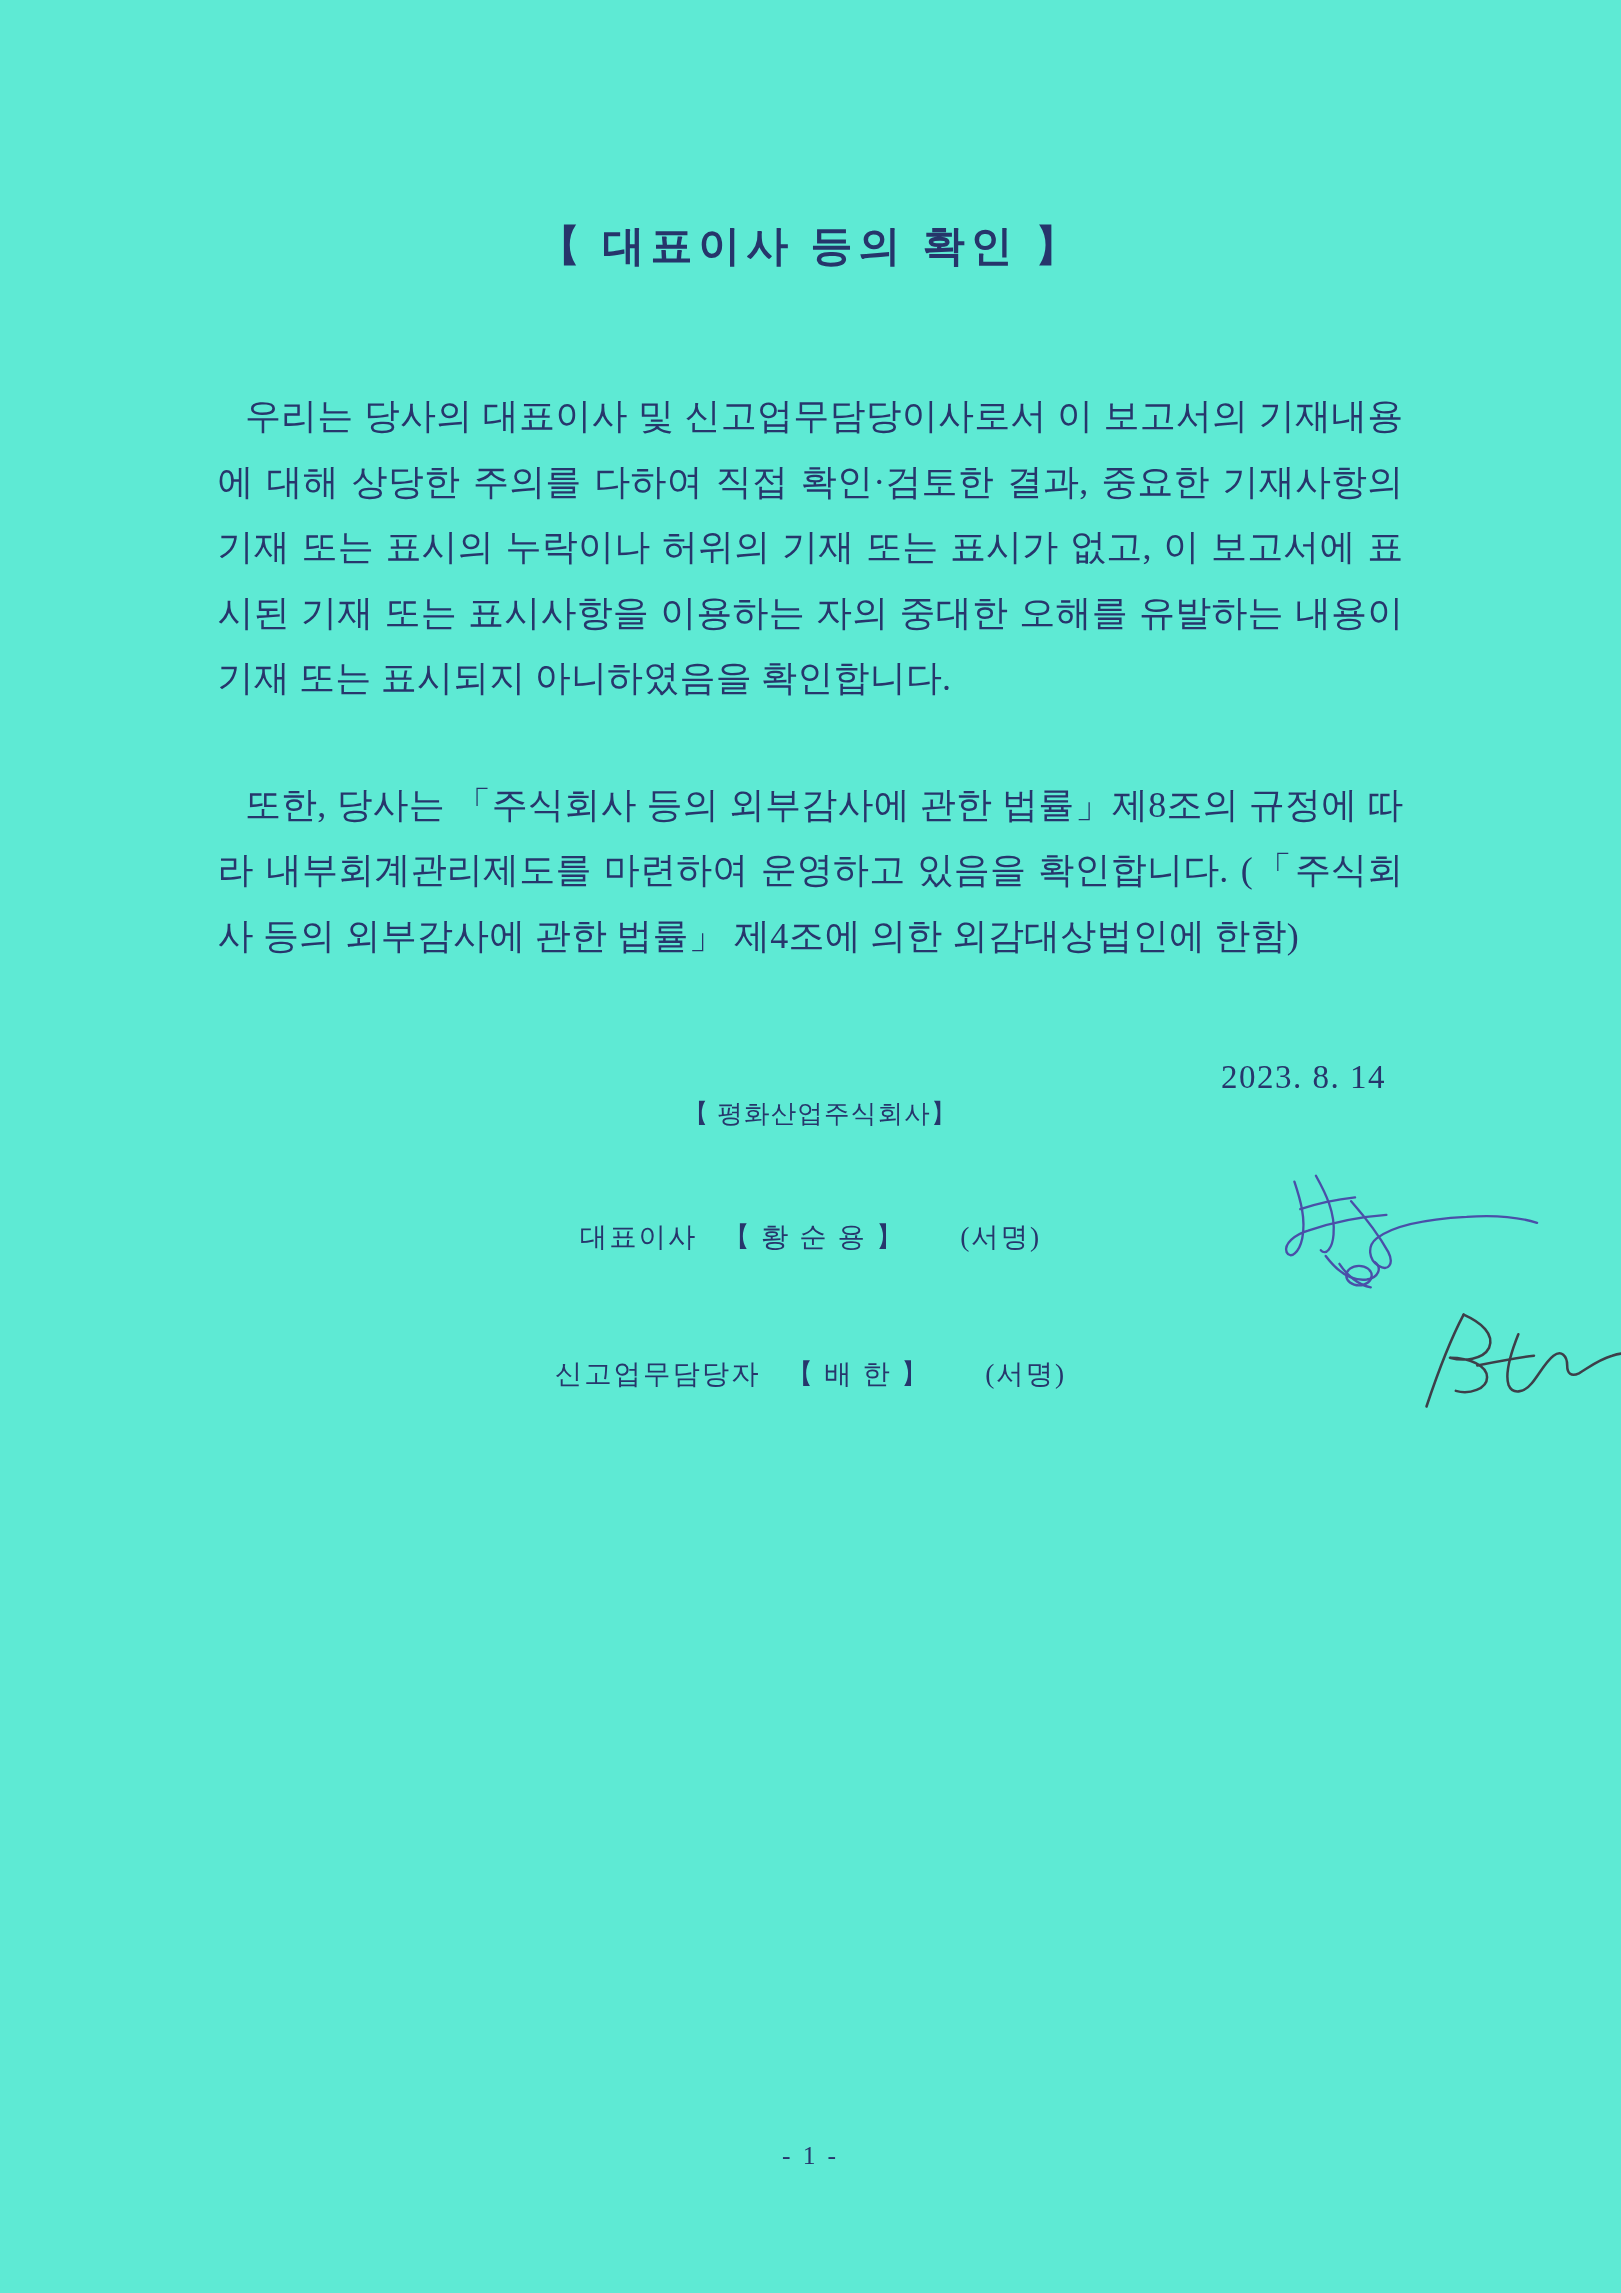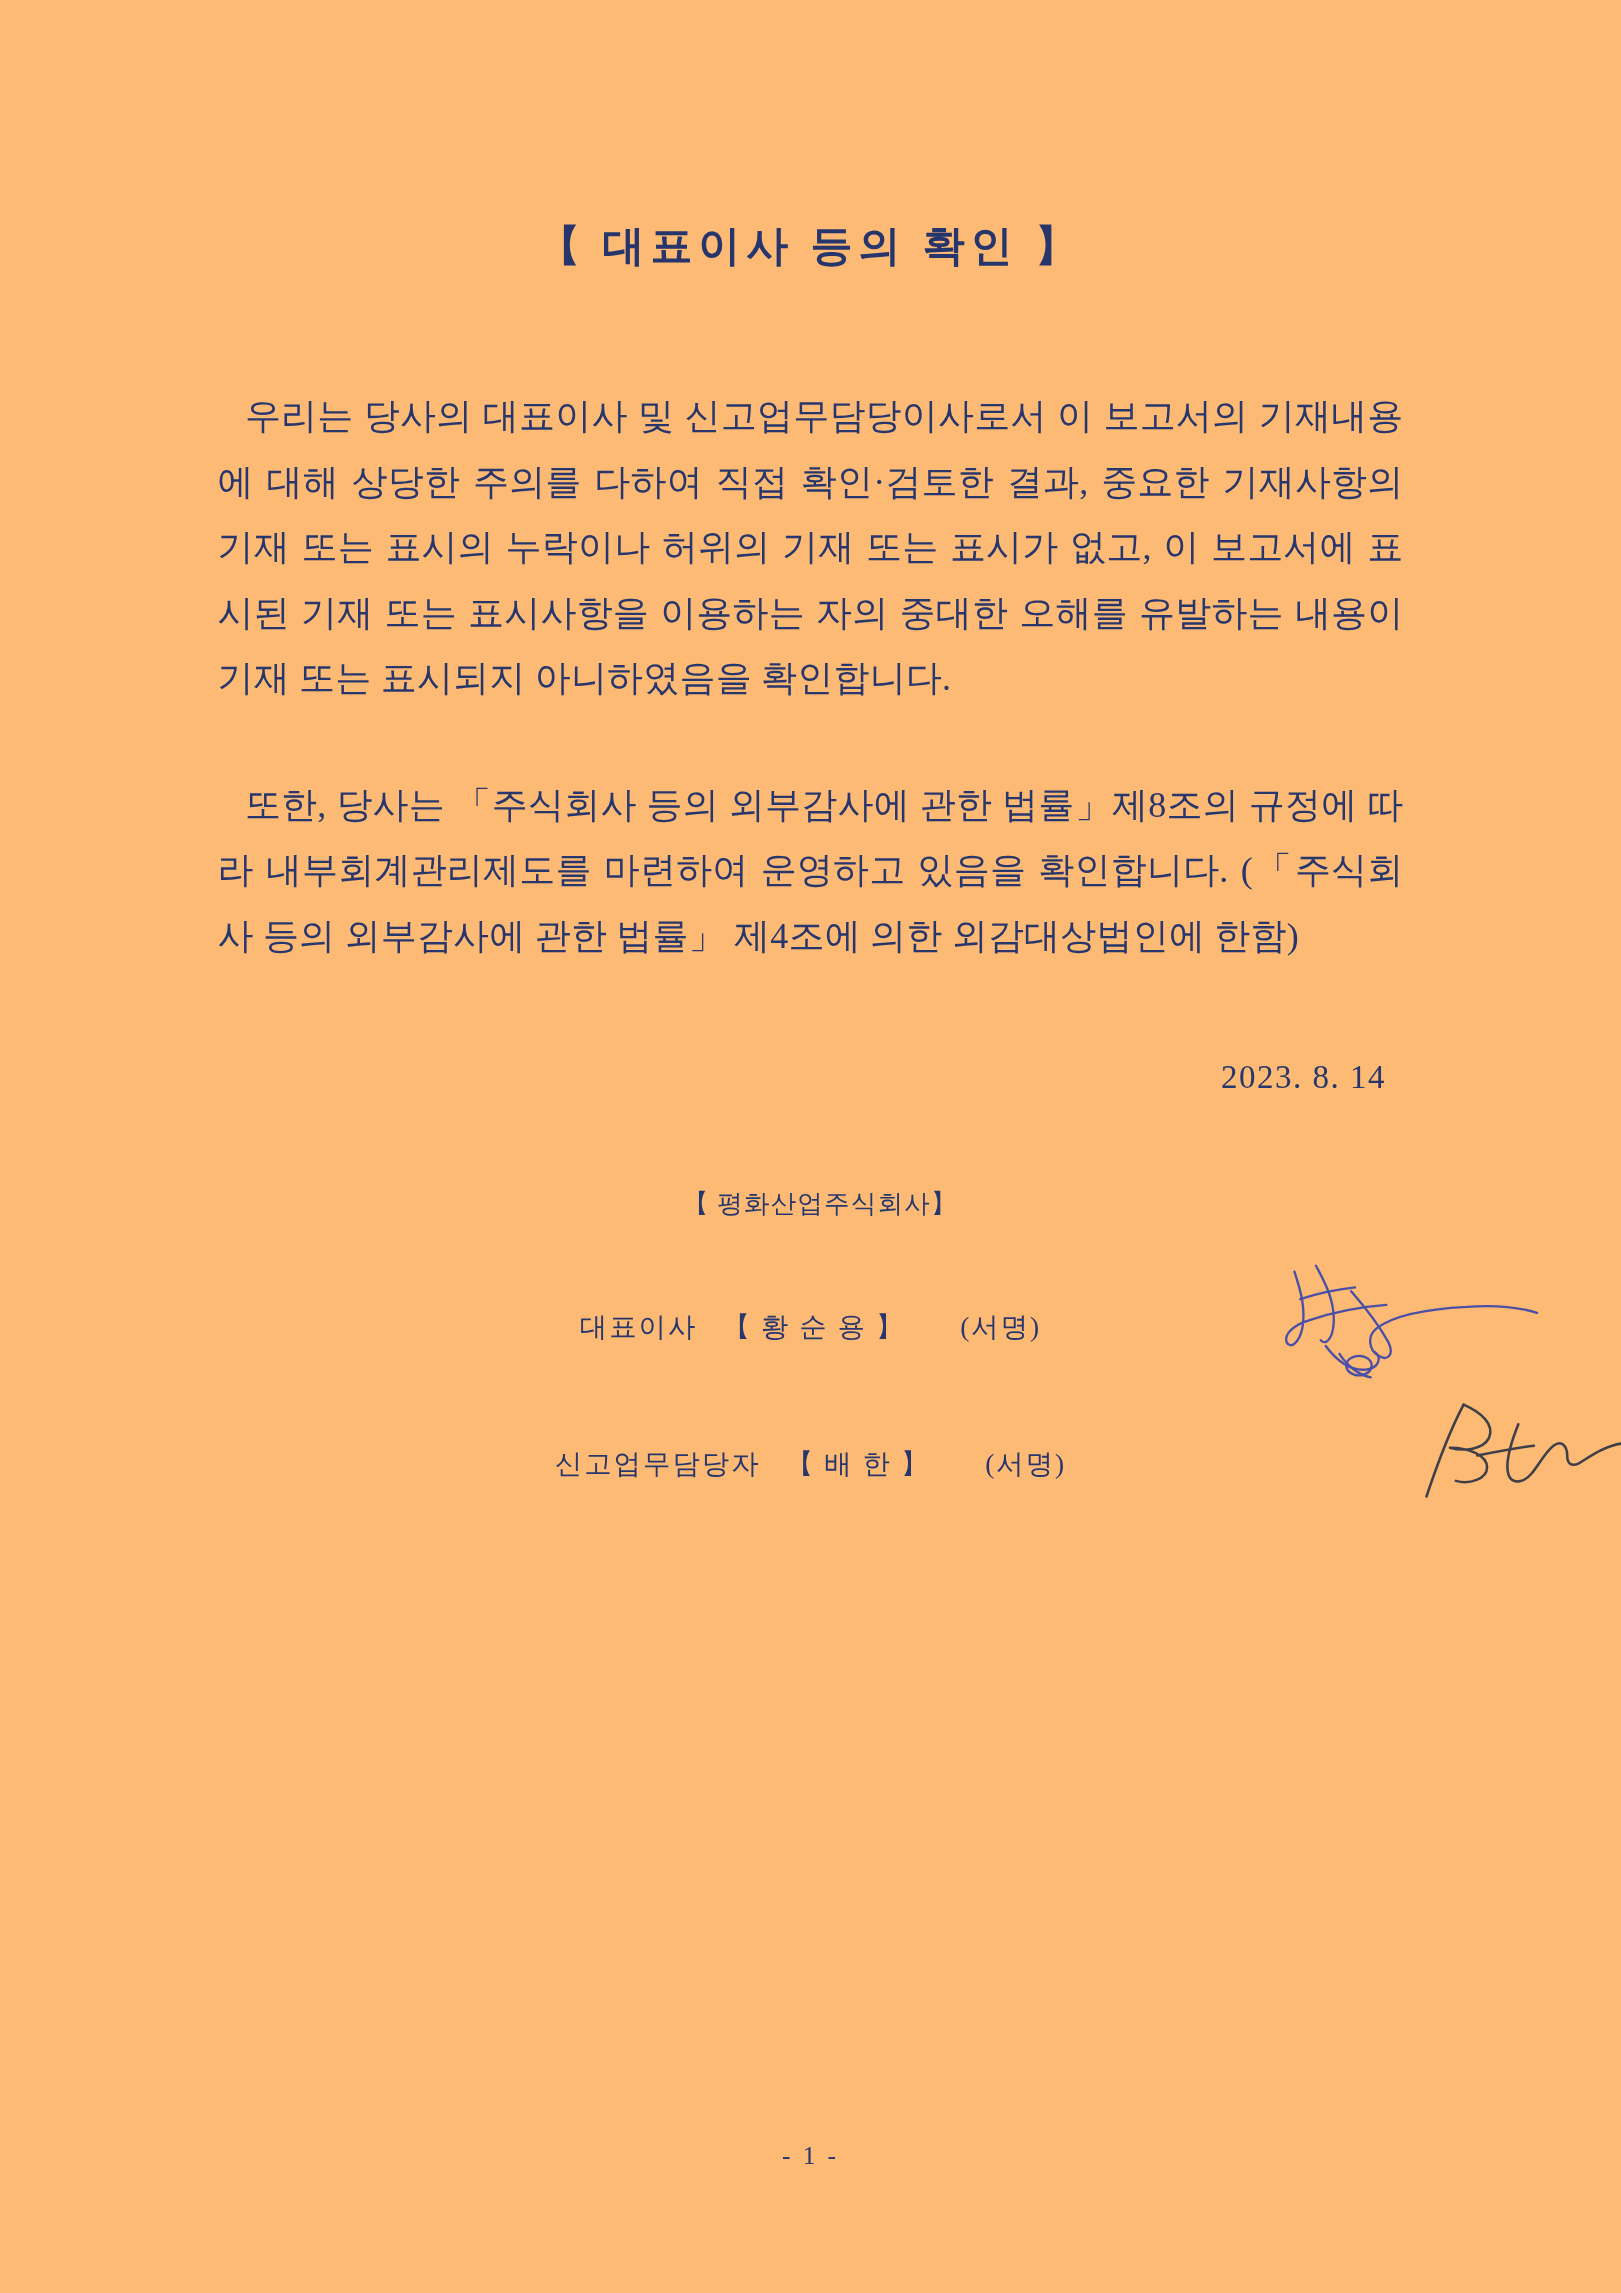--- a/index.html
+++ b/index.html
@@ -9,21 +9,21 @@
   }
   body {
     font-family: "Liberation Serif", "DejaVu Serif", serif;
     color: #2b3a6b;
   }
   .page {
     position: relative;
     width: 1621px;
     height: 2294px;
     margin: 0 auto;
-    background: #fdba74;
+    background: #5eead4;
     box-sizing: border-box;
     overflow: hidden;
   }
   .doc-title {
     text-align: center;
     font-size: 42px;
     font-weight: bold;
     letter-spacing: 5.9px;
     color: #26356b;
     margin: 0;
@@ -53,21 +53,20 @@
   }
   .date-line {
     margin-top: 90px;
     text-align: right;
     font-size: 33px;
     letter-spacing: 1.5px;
     color: #27366c;
     padding-right: 17.6px;
   }
   .company-line {
-    margin-top: 90px;
     text-align: center;
     font-size: 25.5px;
     letter-spacing: 1.2px;
     color: #27366c;
     padding-left: 19.6px;
   }
   .sig-row {
     position: relative;
     display: flex;
     align-items: center;

